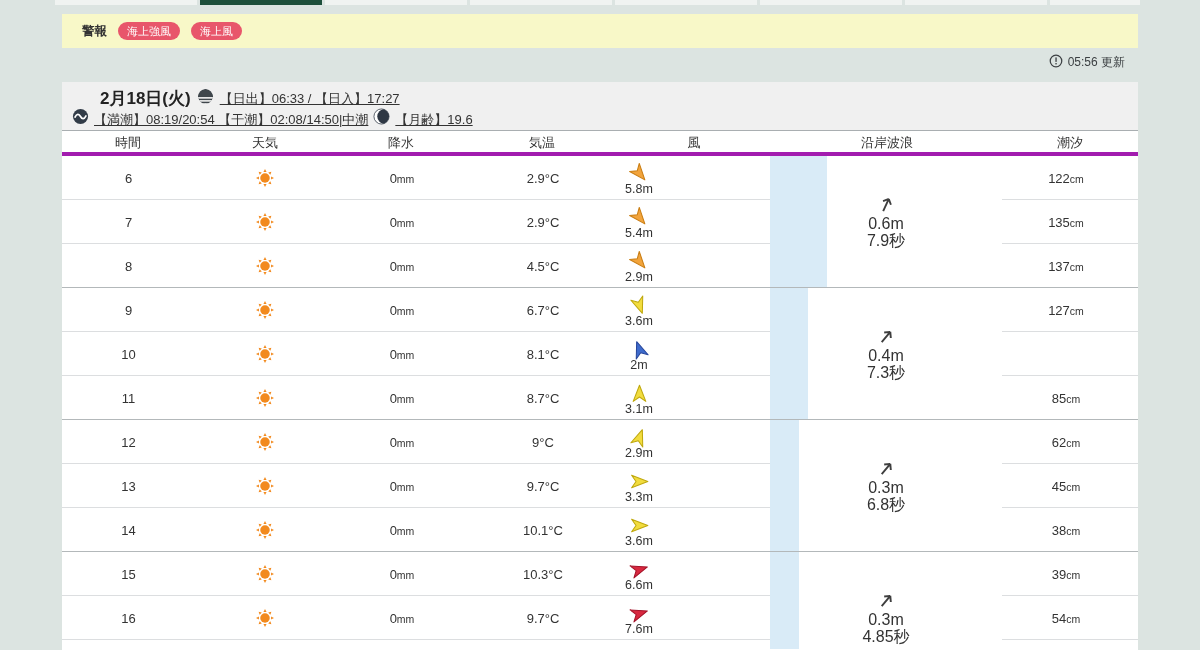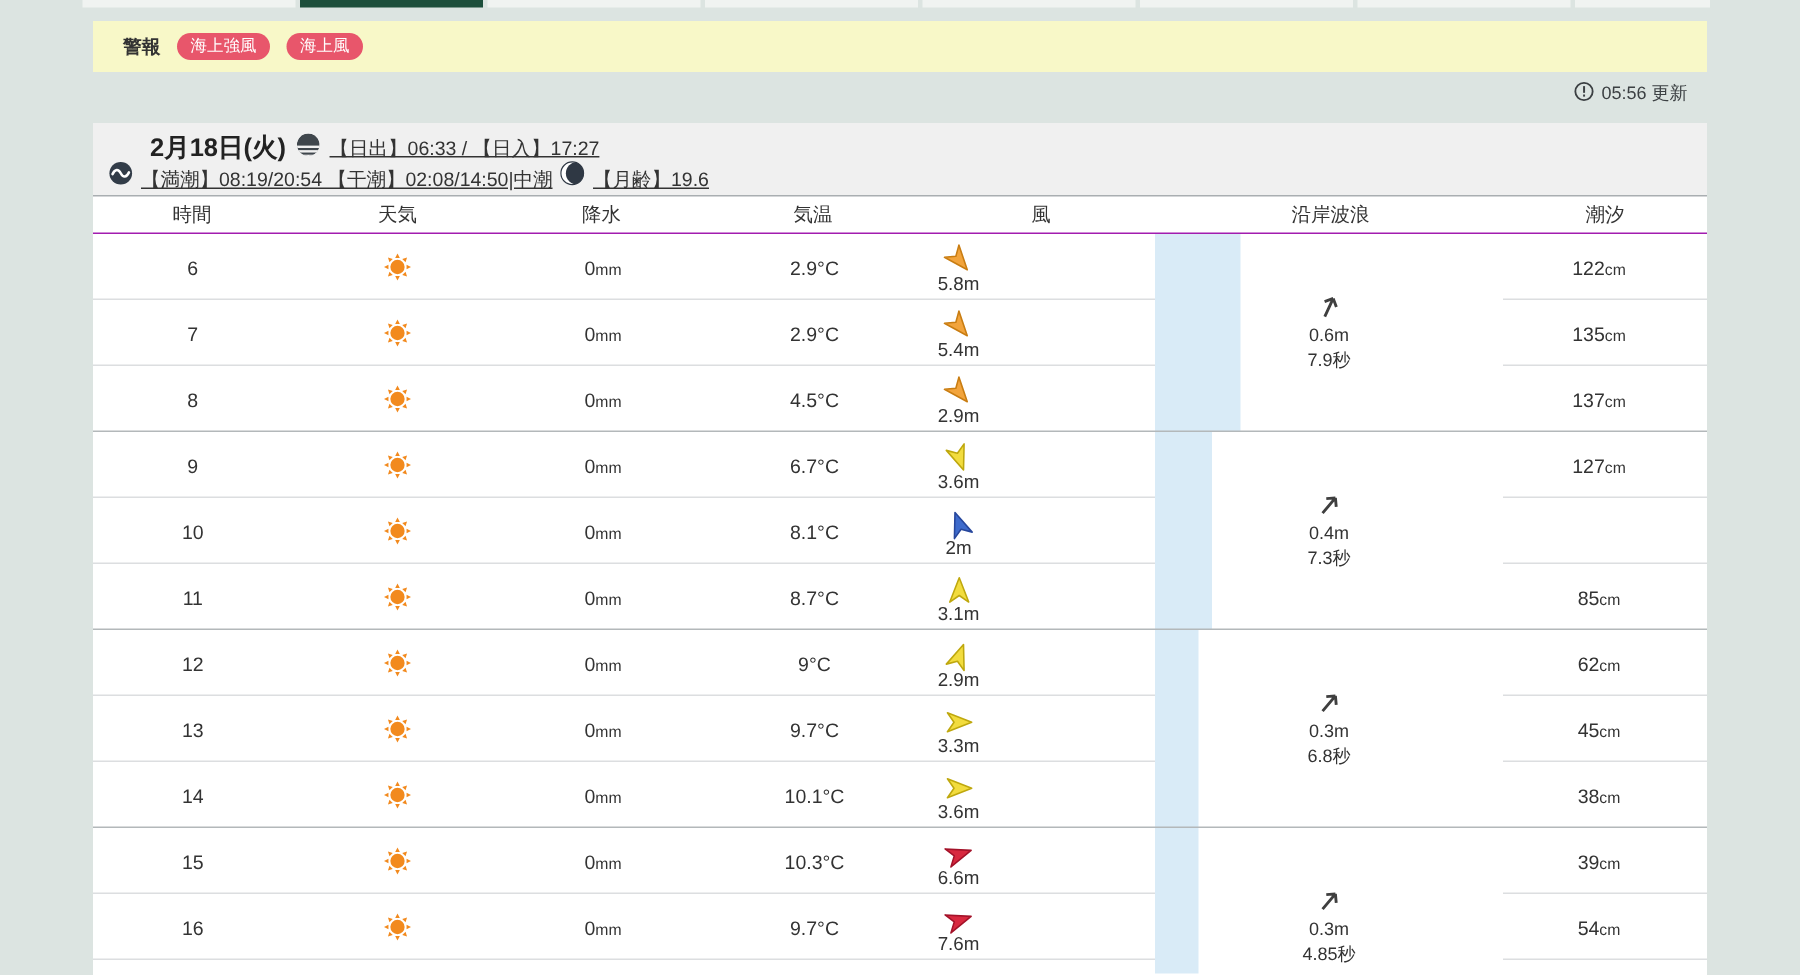--- a/index.html
+++ b/index.html
@@ -21,21 +21,21 @@
 
   .panel { position:absolute; left:62px; top:82px; width:1076px; height:568px; background:#fff; }
   .date-band { position:absolute; top:0; left:0; right:0; height:48px; background:#f0f0f0;
                padding:6px 0 0 10px; color:#222; }
   .dline1 { display:flex; align-items:center; gap:6px; height:21px; }
   .dline1 .date { font-size:17px; font-weight:bold; color:#222;margin-left:28px; }
   .dline2 { display:flex; align-items:flex-end; gap:5px; height:19px; margin-top:1px; }
   .dtext { font-size:13px; color:#333;text-decoration:underline; }
 
   .thead { position:absolute; top:48px; left:0; right:0; height:26px; background:#fff;
-           border-top:1px solid #a9aeb1; border-bottom:1px solid #a21caf; }
+           border-top:1px solid #a9aeb1; border-bottom:4px solid #a21caf; }
   .th { position:absolute; top:0; height:24px; line-height:24px; text-align:center;
         font-size:13px; color:#333; width:120px; }
   .th0{left:6px} .th1{left:143px} .th2{left:279px} .th3{left:420px}
   .th4{left:572px} .th5{left:765px} .th6{left:948px}
 
   .tbody { position:absolute; top:74px; left:0; right:0; height:493px; overflow:hidden; background:#fff; }
   .row { position:absolute; left:0; width:100%; height:44px; }
   .cell { position:absolute; top:0; height:44px; display:flex; align-items:center;
           justify-content:center; font-size:13px; color:#333; }
   .c-time { left:0; width:133px; }
@@ -50,21 +50,21 @@
 
   .rline { position:absolute; bottom:0; height:1px; background:#dcdee0; z-index:2; }
   .rl-l { left:0; width:708px; }
   .rl-r { left:940px; width:136px; }
   .gline { position:absolute; bottom:0; left:0; width:100%; height:1px; background:#b3b8ba; z-index:3; }
 
   .wgroup { position:absolute; left:0; width:100%; height:132px; }
   .wbar { position:absolute; left:708px; top:0; height:100%; background:#d9ebf7; z-index:0; }
   .wtext { position:absolute; left:764px; width:120px; z-index:1; text-align:center;
            top:50%; transform:translateY(-50%); }
-  .wl { font-size:12px; line-height:17px; color:#333; }
+  .wl { font-size:16px; line-height:17px; color:#333; }
 </style>
 </head>
 <body>
 
 <div class="page">
 
   <div class="tab" style="left:55px;width:142px"></div>
   <div class="tab active" style="left:200px;width:122px"></div>
   <div class="tab" style="left:325px;width:142px"></div>
   <div class="tab" style="left:470px;width:142px"></div>

